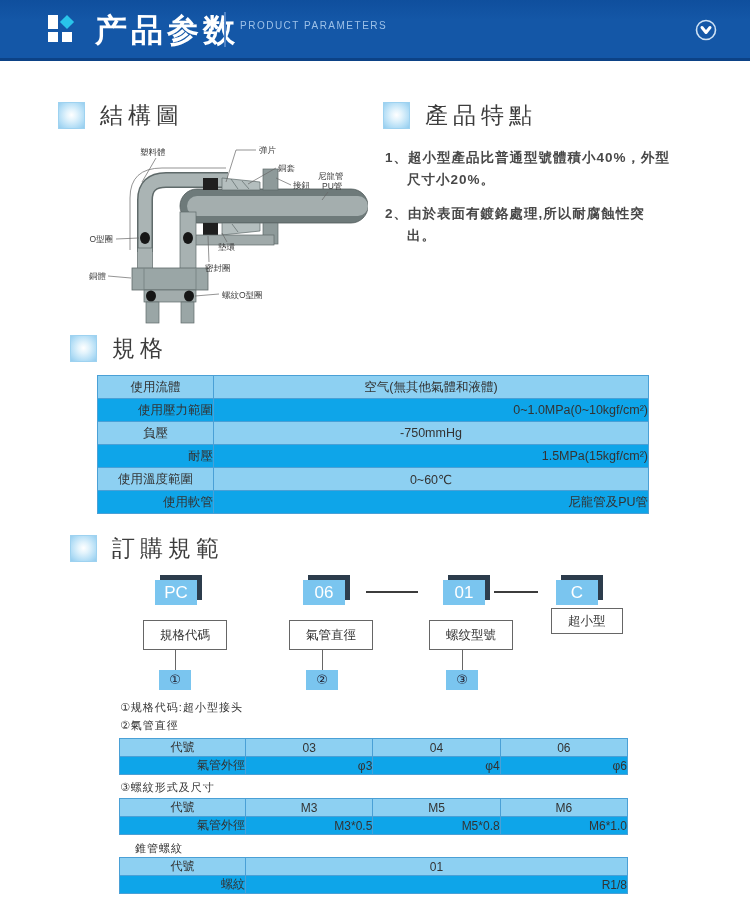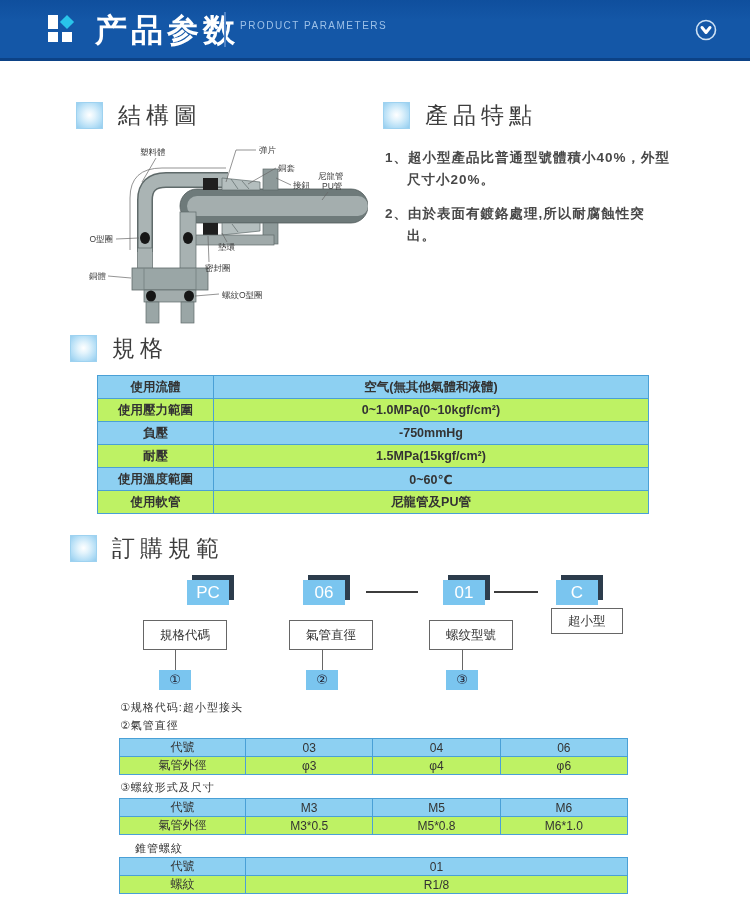--- a/index.html
+++ b/index.html
@@ -17,49 +17,49 @@
   .lg-br{left:16px;top:18px;width:10px;height:10px;background:#ffffff;}
   .hdr-title{position:absolute;left:95px;top:9px;font-size:32px;font-weight:bold;color:#ffffff;letter-spacing:4px;}
   .hdr-divider{position:absolute;left:224px;top:12px;width:2px;height:35px;background:#4f83c6;}
   .hdr-sub{position:absolute;left:240px;top:20px;font-size:10px;color:#9dc1e8;letter-spacing:1.5px;}
   .hdr-chevron{position:absolute;left:694px;top:18px;width:24px;height:24px;cursor:pointer;}
   
   .sec{position:absolute;display:flex;align-items:center;gap:15px;}
   .sec-icon{width:25px;height:25px;border:1px solid #9ed2f0;
             background:radial-gradient(circle at 50% 48%,#ffffff 0%,#e2f3fc 30%,#b4def6 70%,#93ccee 100%);}
   .sec-title{font-size:23px;color:#3d3d3d;letter-spacing:5px;}
-  #sec-structure{left:76px;top:100px;}
+  #sec-structure{left:58px;top:100px;}
   #sec-features{left:383px;top:100px;}
   #sec-spec{left:70px;top:333px;}
   #sec-order{left:70px;top:533px;}
   
   #diagram{position:absolute;left:76px;top:138px;}
   .dlbl{font-size:8.5px;fill:#3c3c3c;}
   .dline{stroke:#666;stroke-width:0.7;fill:none;}
   
   #features-body{position:absolute;left:385px;top:147px;width:288px;font-size:13.5px;color:#484848;line-height:1.62;}
   .feat{padding-left:22px;text-indent:-22px;margin:0 0 12px 0;letter-spacing:1px;font-weight:bold;}
   
   table{border-collapse:collapse;table-layout:fixed;}
   td{border:1px solid #4aa0d6;text-align:center;font-size:12.5px;color:#333;padding:0;}
   #spec-table{position:absolute;left:97px;top:375px;width:552px;}
-  #spec-table td{height:22px;font-weight:bold;}
+  #spec-table td{height:22px;}
   #spec-table .c1{width:115px;}
   .rb td{background:#8dd0f2;}
-  .rw td{background:#bef264;}
+  .rw td{background:#0ea5e9;text-align:right;}
   .btable{position:absolute;left:119px;width:509px;}
   .btable td{height:16px;font-size:12px;}
   .btable .c1{width:125px;}
   #tube-table{top:738px;}
   #thread-table{top:798px;}
   #taper-table{top:857px;}
   
   .code-box{position:absolute;top:580px;width:42px;height:25px;background:#7ac5ef;color:#ffffff;
             font-size:17px;text-align:center;line-height:25px;box-shadow:5px -5px 0 0 #2c3c4c;}
-  #code-0{left:155px;margin-left:32px;} #code-1{left:303px;} #code-2{left:443px;} #code-3{left:556px;}
+  #code-0{left:155px;} #code-1{left:303px;} #code-2{left:443px;} #code-3{left:556px;}
   .dash{position:absolute;top:591px;height:2px;background:#3c3c3c;}
   #dash1{left:366px;width:52px;} #dash2{left:494px;width:44px;}
   .olabel{position:absolute;top:620px;height:28px;line-height:28px;border:1px solid #666;background:#fff;
           font-size:12.5px;color:#333;text-align:center;padding:0 16px;}
   #olabel-0{left:143px;} #olabel-1{left:289px;} #olabel-2{left:429px;}
   #olabel-3{left:551px;top:608px;height:24px;line-height:24px;}
   .vline{position:absolute;top:649px;width:1px;height:21px;background:#666;}
   #vl1{left:175px;} #vl2{left:322px;} #vl3{left:462px;}
   .num-box{position:absolute;top:670px;width:32px;height:20px;background:#7ac5ef;color:#223;
            font-size:13px;text-align:center;line-height:20px;}

